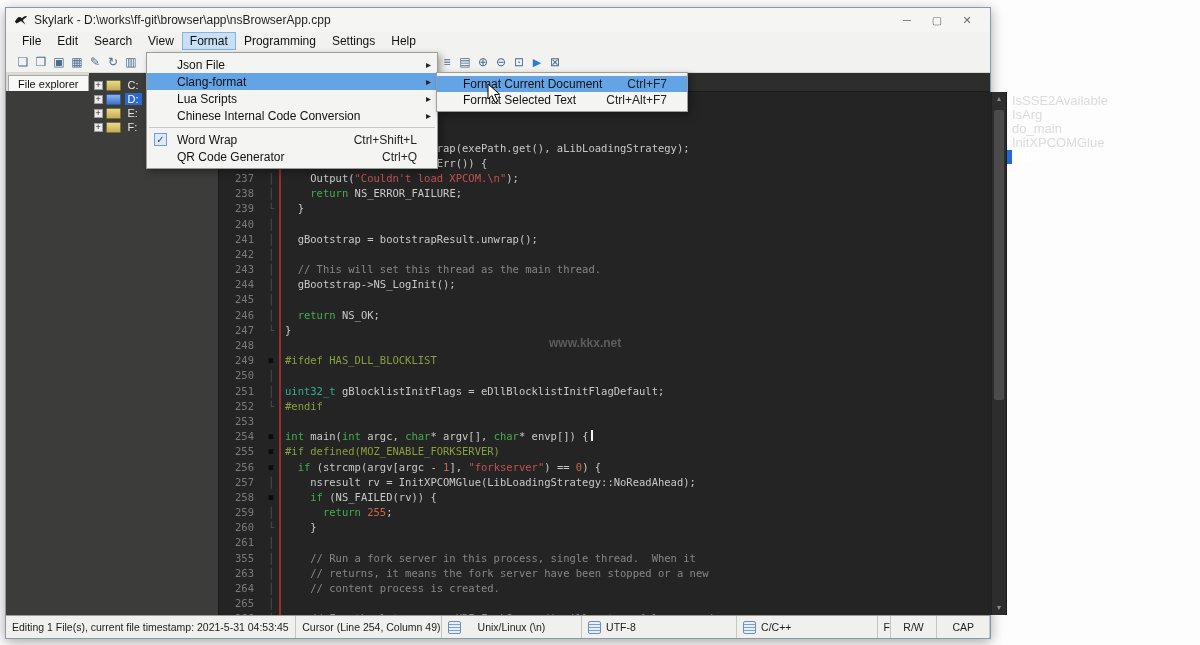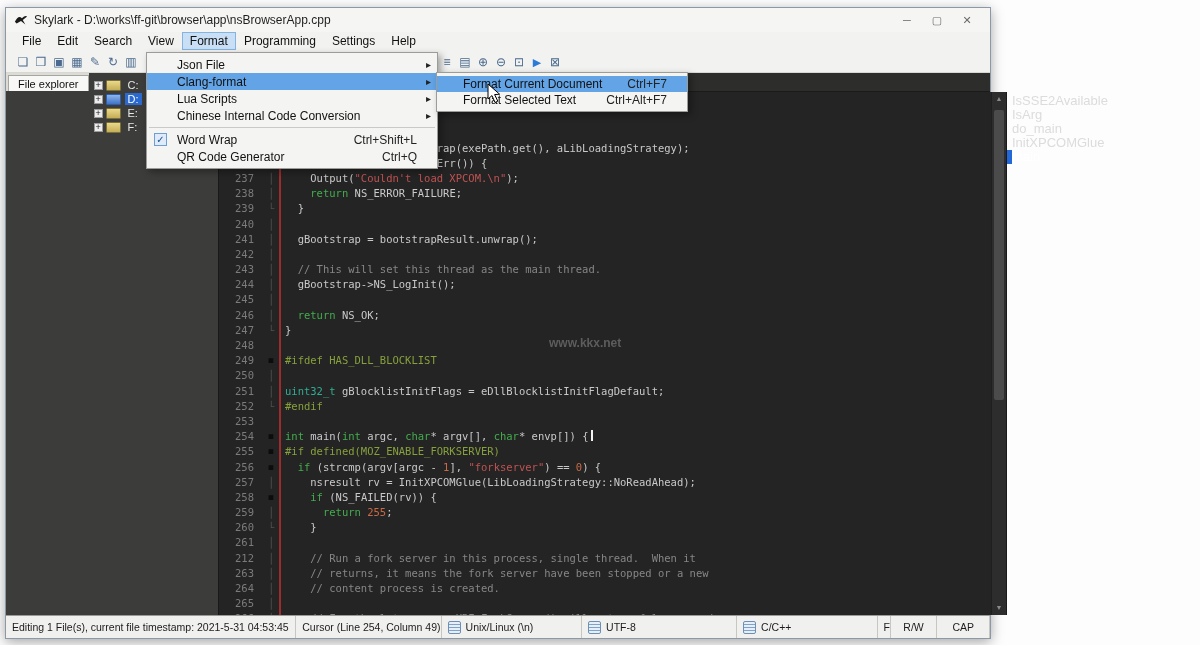--- a/index.html
+++ b/index.html
@@ -348,21 +348,21 @@
                   <span class="ed-num">260</span>
                   <span class="ed-fold">└</span>
                   <span class="ed-code"><span class="tk-p">    }</span></span>
                 </div>
                 <div class="ed-row">
                   <span class="ed-num">261</span>
                   <span class="ed-fold">│</span>
                   <span class="ed-code"></span>
                 </div>
                 <div class="ed-row">
-                  <span class="ed-num">212</span>
+                  <span class="ed-num">355</span>
                   <span class="ed-fold">│</span>
                   <span class="ed-code"><span class="tk-c">    // Run a fork server in this process, single thread.  When it</span></span>
                 </div>
                 <div class="ed-row">
                   <span class="ed-num">263</span>
                   <span class="ed-fold">│</span>
                   <span class="ed-code"><span class="tk-c">    // returns, it means the fork server have been stopped or a new</span></span>
                 </div>
                 <div class="ed-row">
                   <span class="ed-num">264</span>
@@ -401,21 +401,21 @@
       </div>
     </div>
 
     <div class="statusbar" id="statusbar">
         <div class="st-seg" style="width: 300px;">
           <span>Editing 1 File(s), current file timestamp: 2021-5-31 04:53:45</span>
         </div>
         <div class="st-seg" style="width: 150px;">
           <span>Cursor (Line 254, Column 49)</span>
         </div>
-        <div class="st-seg" style="width: 145px;">
+        <div class="st-seg" style="width: 145px; gap: 12px;">
           <span class="st-icon"></span>
           <span>Unix/Linux (\n)</span>
         </div>
         <div class="st-seg" style="width: 160px;">
           <span class="st-icon"></span>
           <span>UTF-8</span>
         </div>
         <div class="st-seg" style="width: 145px;">
           <span class="st-icon"></span>
           <span>C/C++</span>

